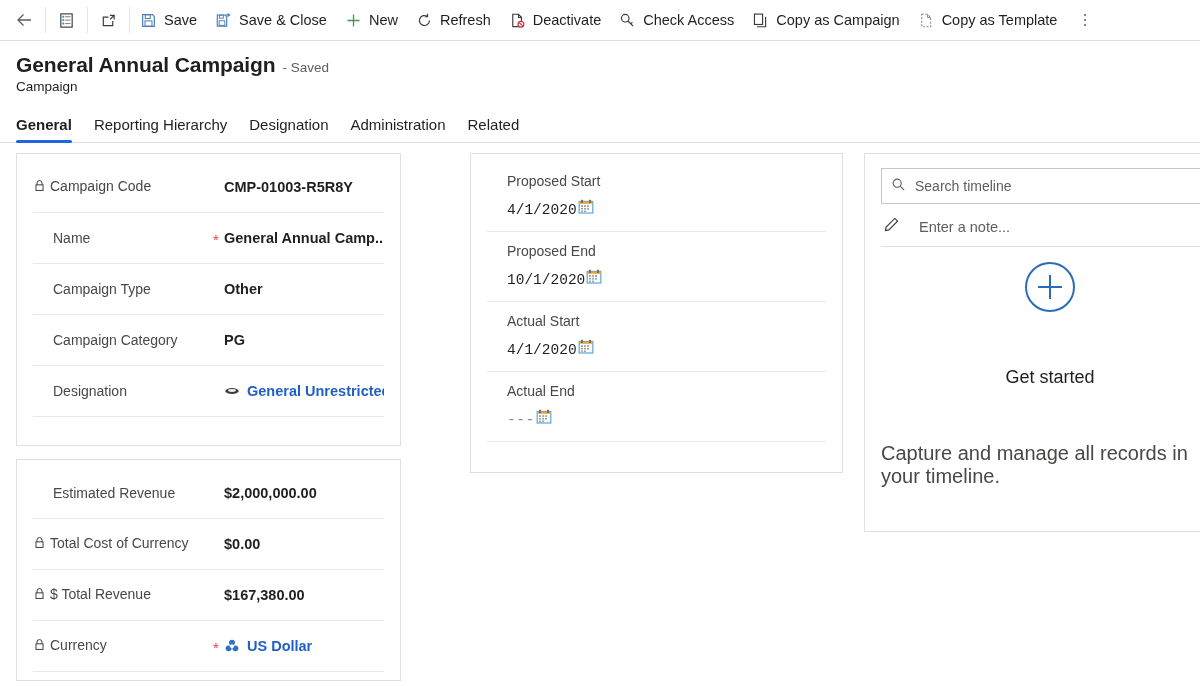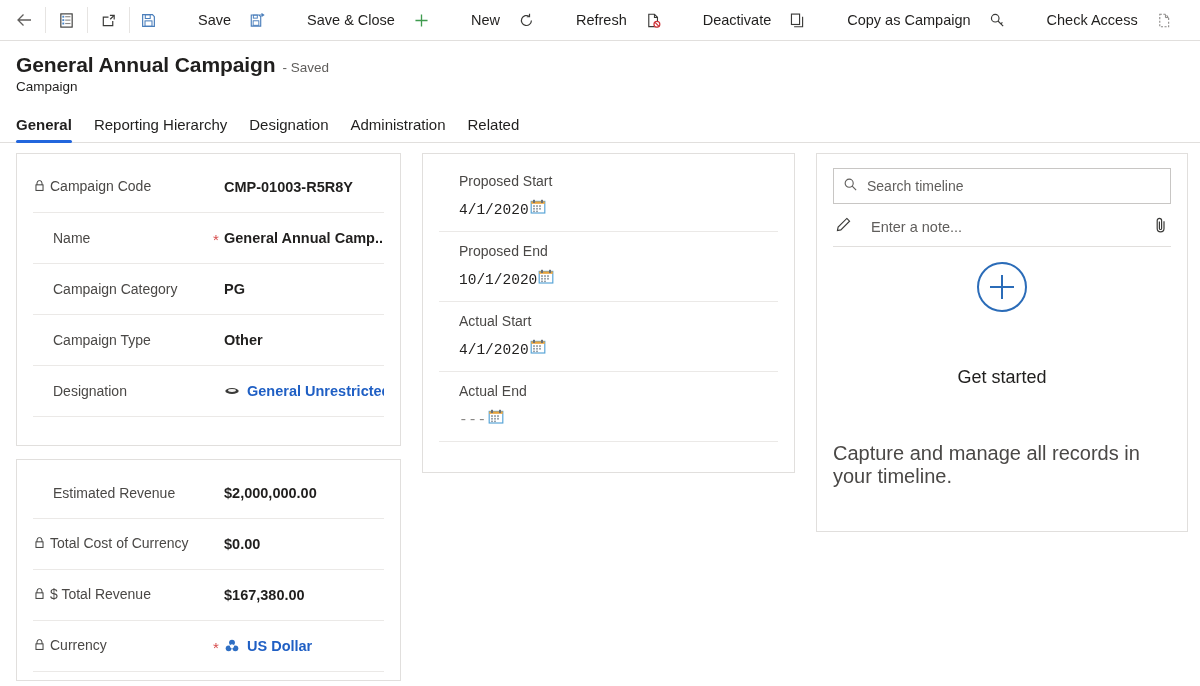--- a/index.html
+++ b/index.html
@@ -26,21 +26,20 @@
     display: inline-flex;
     align-items: center;
     height: 36px;
     padding: 0 9px;
     font-size: 14.5px;
     color: #201f1e;
     cursor: default;
     border: none;
     background: transparent;
     font-family: "Liberation Sans", sans-serif;
-    gap: 34px;
   }
   .cb-btn .lbl { margin-left: 7px; }
   .cb-iconbtn { padding: 0 11px; }
   .cb-sep {
     width: 1px;
     height: 26px;
     background: #e6e4e2;
     margin: 0 1px;
     flex: 0 0 auto;
   }
@@ -99,21 +98,21 @@
   
   .body {
     display: flex;
     align-items: flex-start;
     padding: 10px 14px 0 16px;
     gap: 21px;
     background: #ffffff;
   }
   .col { display: flex; flex-direction: column; gap: 13px; }
   .col-left { width: 385px; flex: 0 0 385px; }
-  .col-mid  { width: 373px; flex: 0 0 373px; }
+  .col-mid  { width: 373px; flex: 0 0 373px; margin-left: 48px; }
   .col-right{ width: 372px; flex: 0 0 372px; }
 
   .card {
     background: #ffffff;
     border: 1px solid #e1dfdd;
     padding: 8px 16px;
   }
 
   
   .frow {
@@ -330,35 +329,35 @@
         <circle cx="12.6" cy="13" r="3.1" fill="#fff" stroke="#d0343a" stroke-width="1.3"></circle>
         <path d="M10.6 11 14.6 15" stroke="#d0343a" stroke-width="1.3"></path>
       </svg>
     </span>
     <span class="lbl">Deactivate</span>
   </button>
 
   <button class="cb-btn">
     <span class="cb-ico">
       <svg width="17" height="17" viewBox="0 0 18 18">
+        <circle cx="6.6" cy="6.6" r="4" fill="none" stroke="#3a3a38" stroke-width="1.25"></circle>
+        <path d="M9.5 9.5 15 15M12.6 12.6l1.6-1.6" fill="none" stroke="#3a3a38" stroke-width="1.25"></path>
+      </svg>
+    </span>
+    <span class="lbl">Check Access</span>
+  </button>
+
+  <button class="cb-btn">
+    <span class="cb-ico">
+      <svg width="17" height="17" viewBox="0 0 18 18">
         <rect x="2.6" y="2.2" width="8.6" height="11" fill="none" stroke="#3a3a38" stroke-width="1.2"></rect>
         <path d="M5.4 15.6h9V5.1" fill="none" stroke="#3a3a38" stroke-width="1.2"></path>
       </svg>
     </span>
     <span class="lbl">Copy as Campaign</span>
-  </button>
-
-  <button class="cb-btn">
-    <span class="cb-ico">
-      <svg width="17" height="17" viewBox="0 0 18 18">
-        <circle cx="6.6" cy="6.6" r="4" fill="none" stroke="#3a3a38" stroke-width="1.25"></circle>
-        <path d="M9.5 9.5 15 15M12.6 12.6l1.6-1.6" fill="none" stroke="#3a3a38" stroke-width="1.25"></path>
-      </svg>
-    </span>
-    <span class="lbl">Check Access</span>
   </button>
 
   <button class="cb-btn">
     <span class="cb-ico">
       <svg width="17" height="17" viewBox="0 0 18 18">
         <path d="M4 2.4h6l3.4 3.4v9.8H4z" fill="none" stroke="#8a8886" stroke-width="1.15" stroke-dasharray="2.2 1.6"></path>
         <path d="M10 2.5v3.4h3.4" fill="none" stroke="#8a8886" stroke-width="1.05"></path>
       </svg>
     </span>
     <span class="lbl">Copy as Template</span>
@@ -411,29 +410,29 @@
         <div class="fvalue">CMP-01003-R5R8Y</div>
       </div>
 
       <div class="frow">
         <div class="flabel">Name</div>
         <div class="req-star">*</div>
         <div class="fvalue">General Annual Camp...</div>
       </div>
 
       <div class="frow">
+        <div class="flabel">Campaign Type</div>
+        <div class="req-star"></div>
+        <div class="fvalue">Other</div>
+      </div>
+
+      <div class="frow">
         <div class="flabel">Campaign Category</div>
         <div class="req-star"></div>
         <div class="fvalue">PG</div>
-      </div>
-
-      <div class="frow">
-        <div class="flabel">Campaign Type</div>
-        <div class="req-star"></div>
-        <div class="fvalue">Other</div>
       </div>
 
       <div class="frow">
         <div class="flabel">Designation</div>
         <div class="req-star"></div>
         <div class="fvalue link">
           <span class="vico">
             <svg width="16" height="12" viewBox="0 0 18 12">
               <ellipse cx="9" cy="6" rx="7.5" ry="3.3" fill="#3a3a38"></ellipse>
               <ellipse cx="9" cy="5.4" rx="4.4" ry="1.6" fill="#f3f2f1"></ellipse>

